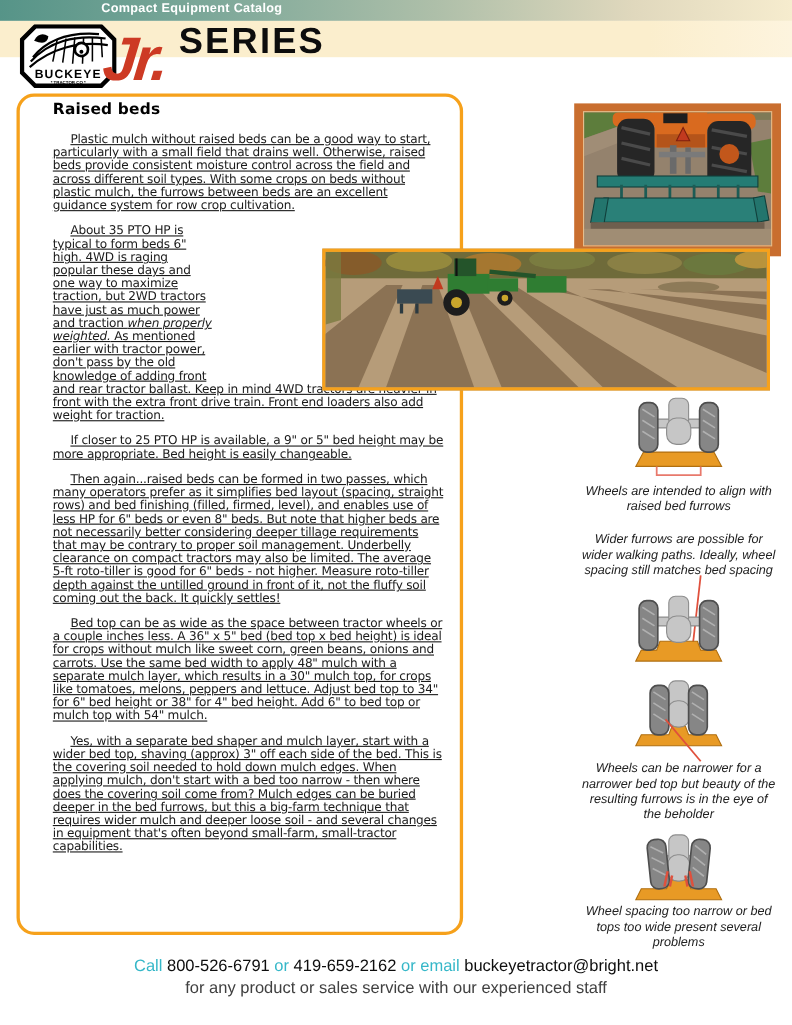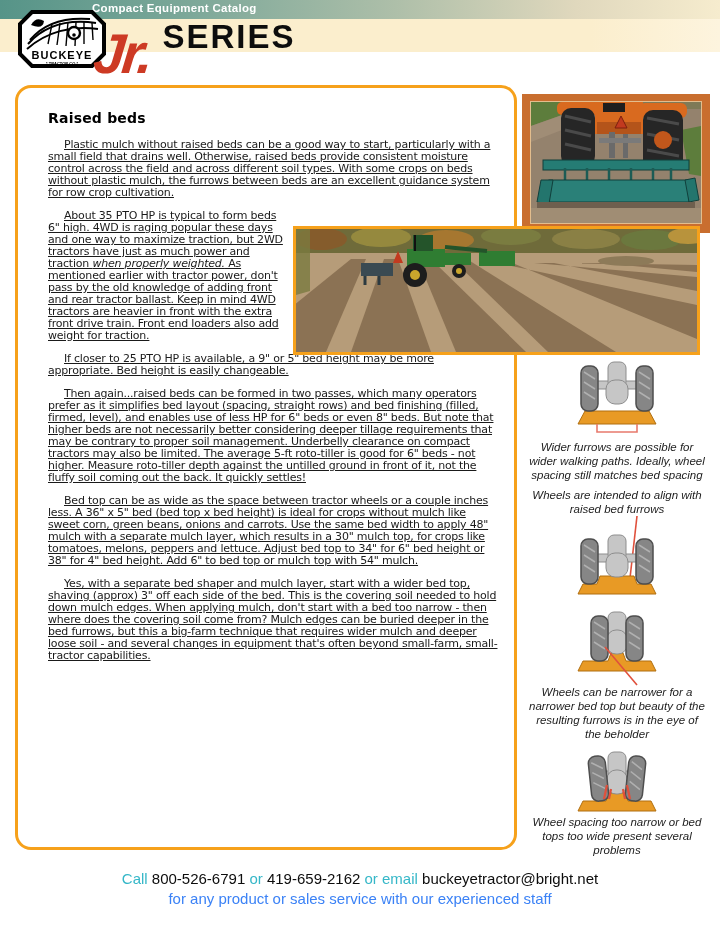--- a/index.html
+++ b/index.html
@@ -11,35 +11,35 @@
   .teal-bar{
     position:absolute;left:0;top:0;width:720px;height:19px;
     background:linear-gradient(90deg,#569488 0%,#7fa99a 28%,#aebfa9 55%,#e0d8bd 80%,#f6ecce 100%);
   }
   .teal-bar .bar-label{
     position:absolute;left:92px;top:2px;color:#ffffff;font-weight:bold;
     font-size:11.5px;font-family:"Liberation Sans", sans-serif;letter-spacing:.3px;white-space:nowrap;
   }
   .cream-band{position:absolute;left:0;top:19px;width:720px;height:33px;
     background:linear-gradient(90deg,#fbeecd 0%,#fbeecd 82%,#fdf4de 100%);}
-  .logo{position:absolute;left:18px;top:10px;width:88px;height:54px;z-index:4;}
+  .logo{position:absolute;left:18px;top:22px;width:88px;height:54px;z-index:4;}
   .series-title{position:absolute;left:94px;top:20px;height:58px;display:flex;align-items:flex-end;z-index:4;}
   .jr{
     font-family:"Liberation Sans", sans-serif;font-weight:bold;font-style:italic;
     font-size:56px;line-height:.86;color:#cd3a24;letter-spacing:-3px;transform:skewX(-6deg);
   }
   .series{
     font-family:"Liberation Sans", sans-serif;font-weight:bold;font-size:33px;color:#0d0d0d;
     letter-spacing:2px;margin-left:12px;margin-bottom:25px;line-height:1;
   }
   
   .content-box{
-    position:absolute;left:15px;top:85px;width:502px;height:765px;box-sizing:border-box;
+    position:absolute;left:15px;top:85px;width:406px;height:765px;box-sizing:border-box;
     border:3px solid #f6a11b;border-radius:16px;background:#fff;
-    padding:22px 14px 0 30px;z-index:1;
+    padding:4px 14px 0 30px;z-index:1;
   }
   .content-box h1{
     font-size:14px;font-weight:bold;color:#000;margin:0 0 13px 0;letter-spacing:.2px;
   }
   .content-box p{
     margin:0 0 11px 0;font-size:11px;line-height:12px;color:#1a1a1a;
     text-indent:16px;letter-spacing:-.2px;text-decoration:underline;
   }
   .p2-wrap{position:relative;}
   .photo-spacer{float:right;width:209px;height:138px;}
@@ -70,21 +70,21 @@
   .caption.c3{margin-top:12px;}
   .diagram.d4{margin-top:8px;}
   .caption.c4{margin-top:2px;}
   
   .footer{
     position:absolute;left:0;top:870px;width:720px;text-align:center;
     font-family:"Liberation Sans", sans-serif;font-weight:normal;font-size:15px;z-index:1;
   }
   .footer .teal{color:#35b7c8;}
   .footer .dark{color:#0d0d0d;}
-  .footer .tagline{color:#3b82f6;margin-top:3px;font-size:15px;}
+  .footer .tagline{color:#404040;margin-top:3px;font-size:15px;}
 </style>
 </head>
 <body>
 
 <div class="teal-bar">
   <span class="bar-label">Compact Equipment Catalog</span>
 </div>
 <div class="cream-band"></div>
 
 <div class="logo">
@@ -236,23 +236,23 @@
       <g stroke="#b0b0b0" stroke-width="1.5">
           <path d="M9,12 l11,7 M9,22 l11,7 M9,32 l11,7"></path>
         </g>
       <rect x="61" y="6" width="17" height="45" rx="7" fill="#868686" stroke="#4e4e4e" stroke-width="1.5"></rect>
       <g stroke="#b0b0b0" stroke-width="1.5">
           <path d="M64,12 l11,7 M64,22 l11,7 M64,32 l11,7"></path>
         </g>
     </g>
     <path d="M22,64 v8 h40 v-8" stroke="#e8796c" stroke-width="1.6" fill="none"></path>
   </svg>
+  <div class="caption c1">Wheels are intended to align with raised bed furrows</div>
+
   <div class="caption c2">Wider furrows are possible for wider walking paths. Ideally, wheel spacing still matches bed spacing</div>
-
-  <div class="caption c1">Wheels are intended to align with raised bed furrows</div>
   <svg class="diagram d2" width="84" height="64" viewBox="0 0 84 64">
     <line x1="62" y1="-16" x2="55" y2="46" stroke="#e0503c" stroke-width="1.6"></line>
     <path d="M3,62 L8,52 L22,52 L25,44 L59,44 L62,52 L76,52 L81,62 Z" fill="#e89a25" stroke="#b06f10"></path>
     <g fill="#c6c6c6" stroke="#8d8d8d">
       <rect x="21" y="22" width="42" height="8" rx="2"></rect>
       <rect x="33" y="3" width="18" height="26" rx="6"></rect>
       <rect x="31" y="21" width="22" height="24" rx="9"></rect>
     </g>
     <g>
       <rect x="6" y="7" width="17" height="45" rx="7" fill="#868686" stroke="#4e4e4e" stroke-width="1.5"></rect>

